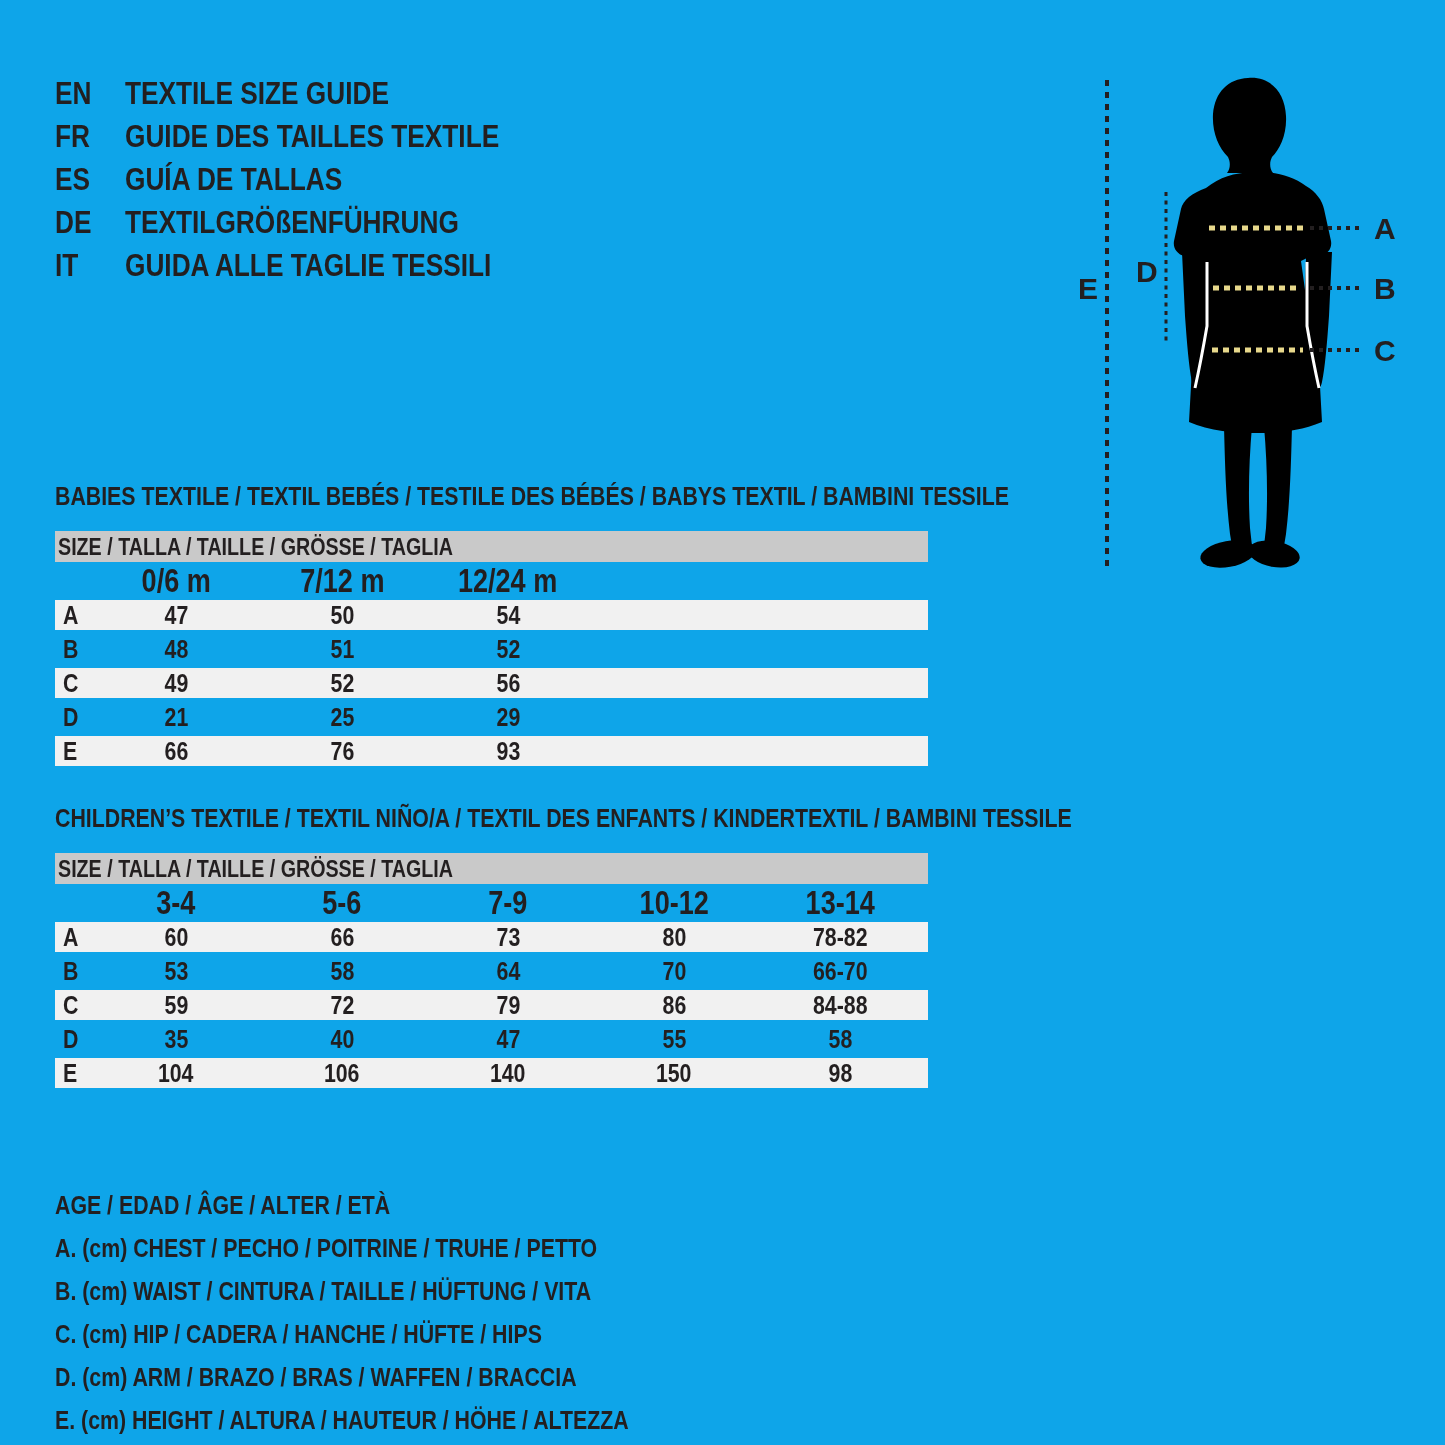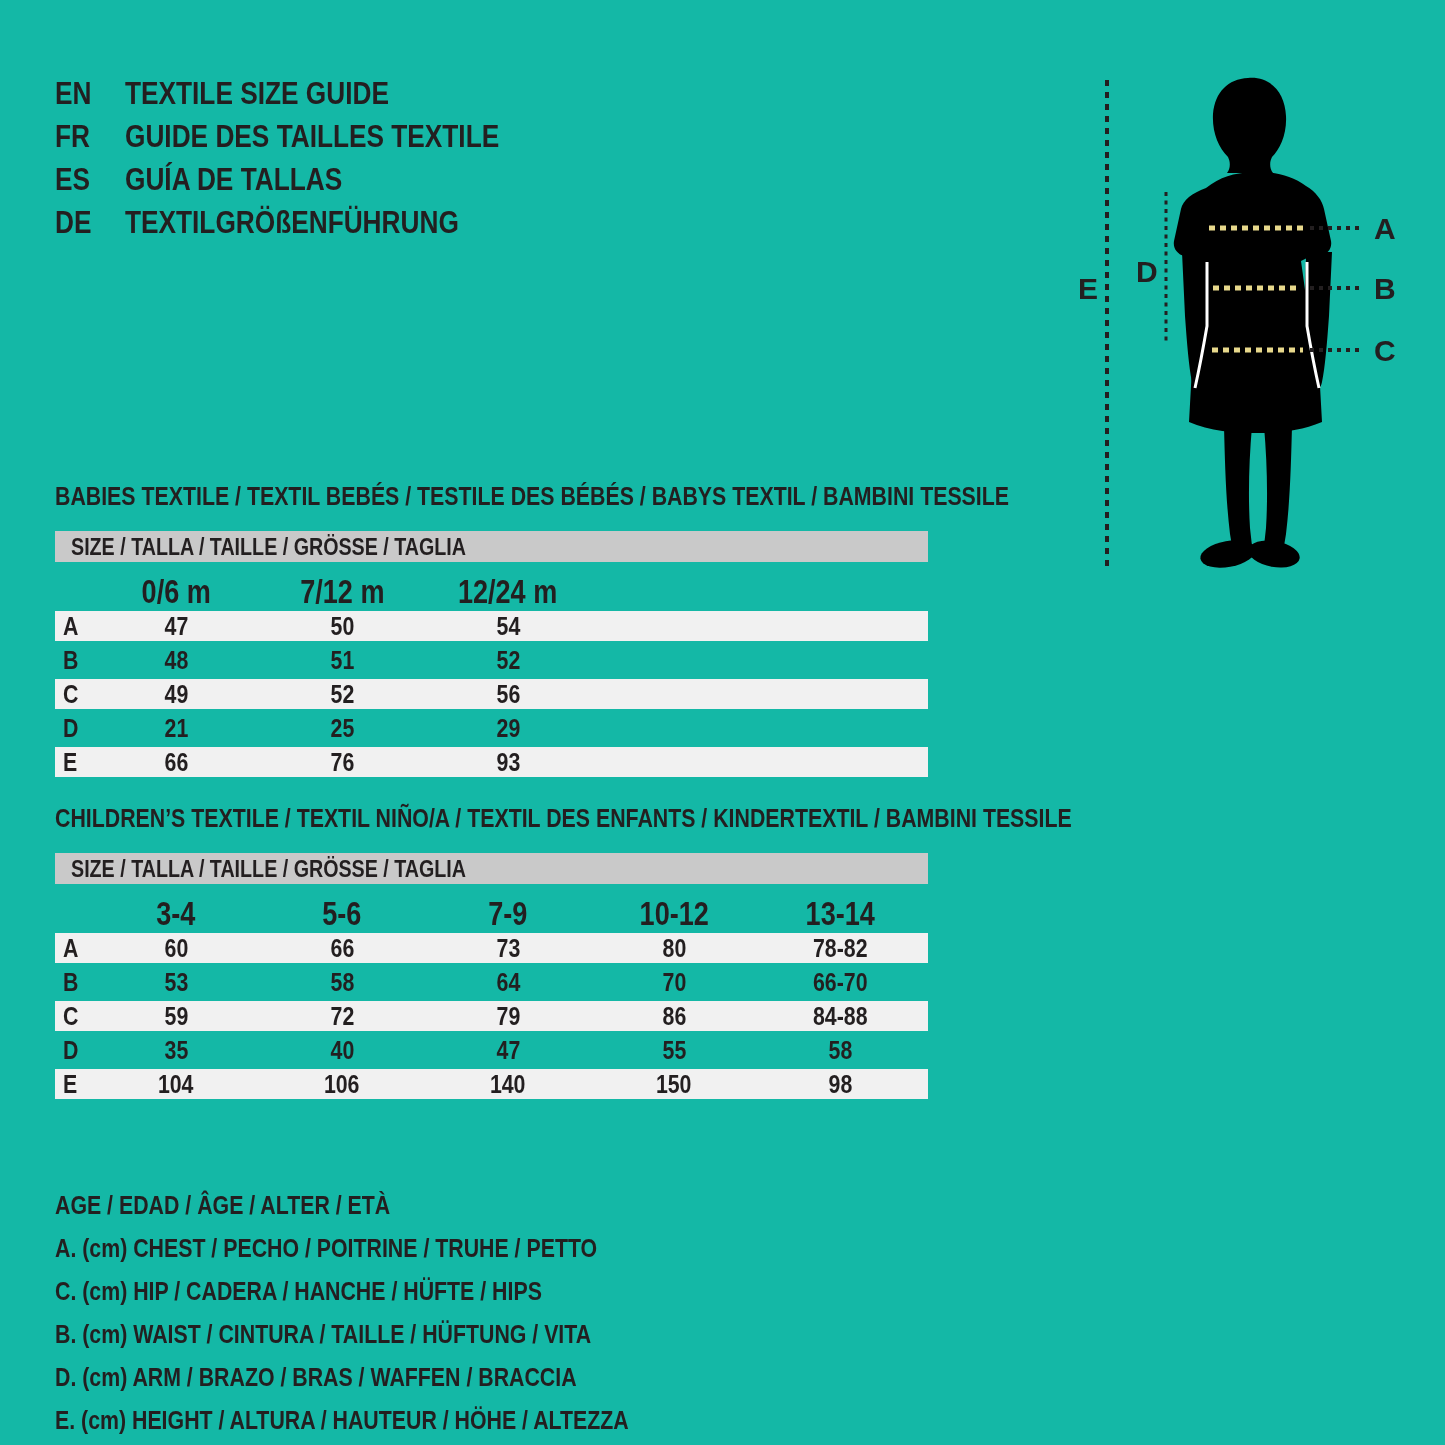--- a/index.html
+++ b/index.html
@@ -1,17 +1,17 @@
 <!DOCTYPE html>
 <html><head>
 <meta charset="utf-8">
 <style>
   html,body{margin:0;padding:0;background:#fff;}
   .page{
-    position:relative;width:1445px;height:1445px;background:#14b8a6;overflow:hidden;
+    position:relative;width:1445px;height:1445px;background:#0ea5e9;overflow:hidden;
     font-family:"Liberation Sans", sans-serif;color:#231f20;font-weight:bold;
   }
   .cond{display:inline-block;transform:scaleX(0.82);transform-origin:0 50%;white-space:nowrap;}
   .cond-c{display:inline-block;transform:scaleX(0.82);transform-origin:50% 50%;white-space:nowrap;}
 
   
   .lang-block{position:absolute;left:55px;top:72px;}
   .lang-row{display:flex;height:43px;line-height:43px;font-size:32px;}
   .lang-code{width:70px;}
 
@@ -20,21 +20,21 @@
 
   
   .section-title{position:absolute;left:55px;height:30px;line-height:30px;font-size:26px;text-align:right;}
   .babies-title{top:481px;}
   .children-title{top:803px;}
 
   
   .size-table{position:absolute;left:55px;width:873px;}
   .babies-table{top:531px;}
   .children-table{top:853px;}
-  .size-bar{height:31px;line-height:31px;background:#c9c9c9;padding-left:16px;font-size:24px;margin-bottom:15px;}
+  .size-bar{height:31px;line-height:31px;background:#c9c9c9;padding-left:3px;font-size:24px;margin-bottom:4px;}
   .col-head-row{display:flex;height:30px;line-height:30px;font-size:33px;margin-bottom:4px;}
   .t-row{display:flex;height:30px;line-height:30px;font-size:26px;margin-bottom:4px;}
   .t-row.striped{background:#f1f1f1;}
   .label-cell{width:38px;padding-left:8px;box-sizing:border-box;}
   .val-cell{width:166px;text-align:center;}
 
   
   .legend{position:absolute;left:55px;top:1142px;margin-top:48px;}
   .legend-row{height:30px;line-height:30px;font-size:26px;margin-bottom:13px;}
 
@@ -54,20 +54,24 @@
       <span class="lang-code"><span class="cond">FR</span></span>
       <span class="cond">GUIDE DES TAILLES TEXTILE</span>
     </div>
     <div class="lang-row">
       <span class="lang-code"><span class="cond">ES</span></span>
       <span class="cond">GUÍA DE TALLAS</span>
     </div>
     <div class="lang-row">
       <span class="lang-code"><span class="cond">DE</span></span>
       <span class="cond">TEXTILGRÖßENFÜHRUNG</span>
+    </div>
+    <div class="lang-row">
+      <span class="lang-code"><span class="cond">IT</span></span>
+      <span class="cond">GUIDA ALLE TAGLIE TESSILI</span>
     </div>
   </div>
 
   <svg class="figure" viewBox="0 0 340 510" width="340" height="510">
 
     <path d="M47,10 L47,500" stroke="#231f20" stroke-width="4" stroke-dasharray="6 6" fill="none"></path>
 
     <path d="M106,122 L106,275" stroke="#231f20" stroke-width="3" stroke-dasharray="4 4.5" fill="none"></path>
 
     <g transform="translate(112,6)">
@@ -206,19 +210,19 @@
       <span class="val-cell"><span class="cond-c">106</span></span>
       <span class="val-cell"><span class="cond-c">140</span></span>
       <span class="val-cell"><span class="cond-c">150</span></span>
       <span class="val-cell"><span class="cond-c">98</span></span>
     </div>
   </div>
 
   <div class="legend">
     <div class="legend-row"><span class="cond">AGE / EDAD / ÂGE / ALTER / ETÀ</span></div>
     <div class="legend-row"><span class="cond">A. (cm) CHEST / PECHO / POITRINE / TRUHE / PETTO</span></div>
+    <div class="legend-row"><span class="cond">B. (cm) WAIST / CINTURA / TAILLE / HÜFTUNG / VITA</span></div>
     <div class="legend-row"><span class="cond">C. (cm) HIP / CADERA / HANCHE / HÜFTE / HIPS</span></div>
-    <div class="legend-row"><span class="cond">B. (cm) WAIST / CINTURA / TAILLE / HÜFTUNG / VITA</span></div>
     <div class="legend-row"><span class="cond">D. (cm) ARM / BRAZO / BRAS / WAFFEN / BRACCIA</span></div>
     <div class="legend-row"><span class="cond">E. (cm) HEIGHT / ALTURA / HAUTEUR / HÖHE / ALTEZZA</span></div>
   </div>
 
 </div>
 
 </body></html>

